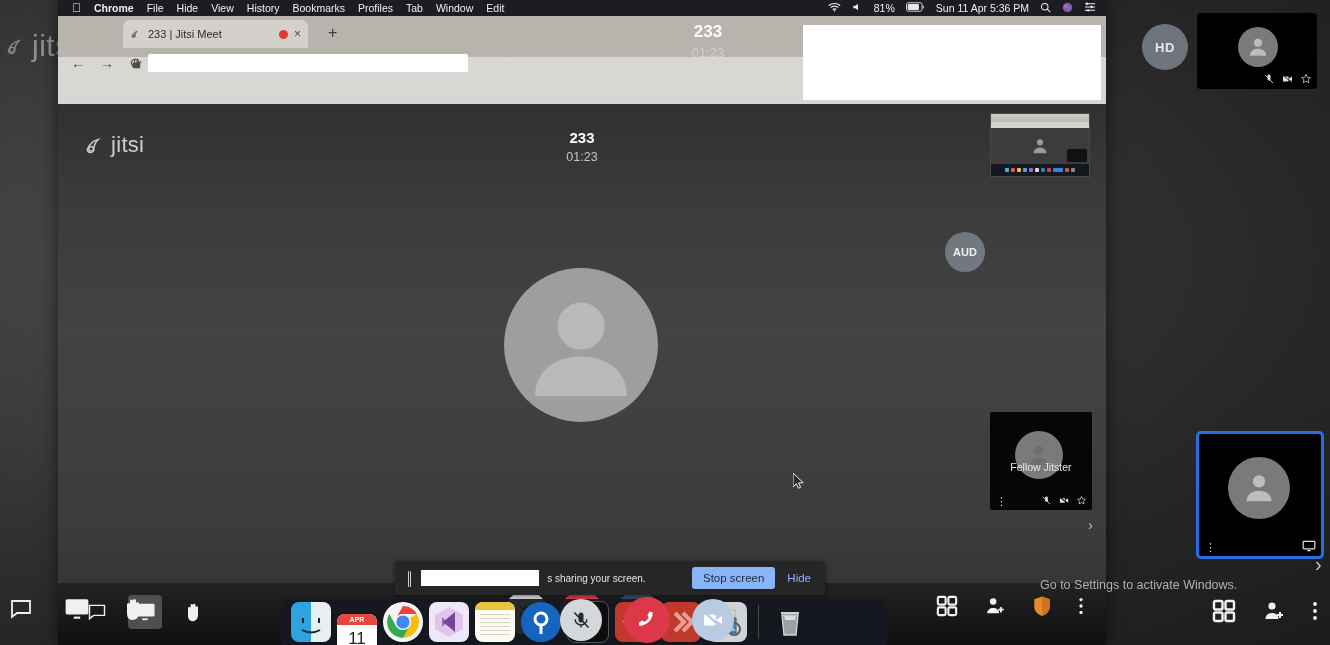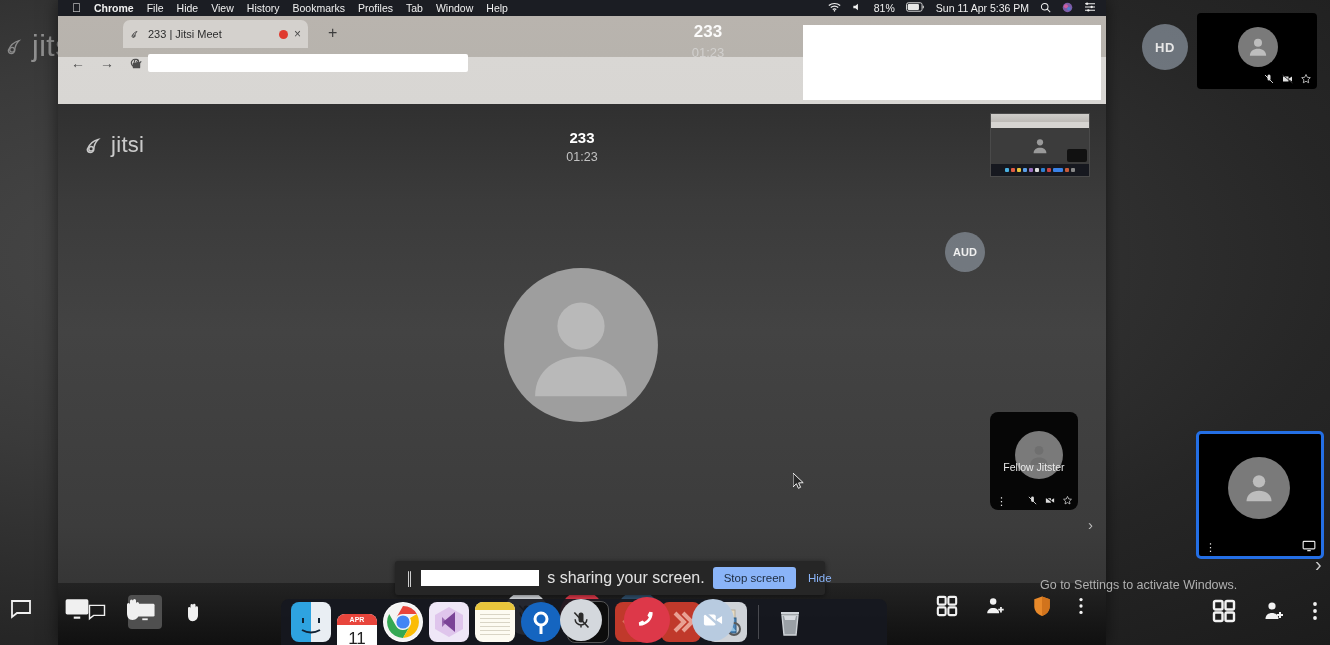--- a/index.html
+++ b/index.html
@@ -166,21 +166,21 @@
   #share-thumb .st-dock i{width:4px;height:4px;display:block;border-radius:1px;}
   #share-thumb .st-pip{position:absolute;right:2px;bottom:14px;width:20px;height:13px;background:#111;border-radius:2px;}
 
   
   #stage-avatar{
     position:absolute;left:442px;top:160px;width:162px;height:162px;
   }
 
   
   #inner-thumb{
-    position:absolute;left:932px;top:308px;width:88px;height:98px;background:#060606;border-radius:8px;overflow:hidden;
+    position:absolute;left:932px;top:308px;width:102px;height:98px;background:#060606;border-radius:2px;overflow:hidden;
   }
   #inner-thumb .it-name{
     position:absolute;left:0;right:0;top:49px;text-align:center;color:#e9e9e9;font-size:10.5px;
   }
   #inner-arrow{position:absolute;left:1030px;top:412px;color:#bdbdbd;font-size:15px;}
 
   
   #jitsi-toolbar{
     position:absolute;left:0;bottom:0;width:1048px;height:62px;
     background:linear-gradient(180deg,rgba(20,20,20,.55),rgba(12,12,12,.88));
@@ -197,21 +197,21 @@
 
   
   #share-bar{
     position:absolute;left:337px;top:457px;width:430px;height:34px;
     background:#262626;border-radius:3px;display:flex;align-items:center;
     padding:0 10px;box-sizing:border-box;gap:8px;z-index:30;
     box-shadow:0 1px 5px rgba(0,0,0,.5);
   }
   #share-bar .pause-ico{color:#dcdcdc;font-size:13px;letter-spacing:-1px;}
   #share-bar .redact{width:118px;height:16px;background:#fff;flex:0 0 auto;}
-  #share-bar .sb-text{color:#e3e3e3;font-size:16px;white-space:nowrap;}
+  #share-bar .sb-text{color:#e3e3e3;font-size:10px;white-space:nowrap;}
   #share-bar .sb-stop{
     margin-left:auto;background:#8ab4f8;color:#1d2b3e;font-size:11.5px;
     padding:5px 11px;border-radius:3px;white-space:nowrap;
   }
   #share-bar .sb-hide{color:#8ab4f8;font-size:11.5px;padding:0 4px;white-space:nowrap;}
 
   
   #mac-dock{
     position:absolute;left:281px;bottom:0;width:606px;height:46px;
     background:rgba(22,24,32,.92);border-radius:8px 8px 0 0;
@@ -340,21 +340,21 @@
       <span class="apple-logo"></span>
       <span class="app-name">Chrome</span>
       <span>File</span>
       <span>Hide</span>
       <span>View</span>
       <span>History</span>
       <span>Bookmarks</span>
       <span>Profiles</span>
       <span>Tab</span>
       <span>Window</span>
-      <span>Help</span>
+      <span>Edit</span>
     </div>
     <div class="mb-right">
       <span>
         <svg width="13" height="10" viewBox="0 0 16 12">
           <path d="M1 4.2A11 11 0 0 1 15 4.2" fill="none" stroke="#f0f0f0" stroke-width="1.5"></path>
           <path d="M3.4 6.6a7.5 7.5 0 0 1 9.2 0" fill="none" stroke="#f0f0f0" stroke-width="1.5"></path>
           <path d="M5.8 9a4 4 0 0 1 4.4 0" fill="none" stroke="#f0f0f0" stroke-width="1.5"></path>
           <circle cx="8" cy="10.7" r="1" fill="#f0f0f0"></circle>
         </svg>
       </span>

